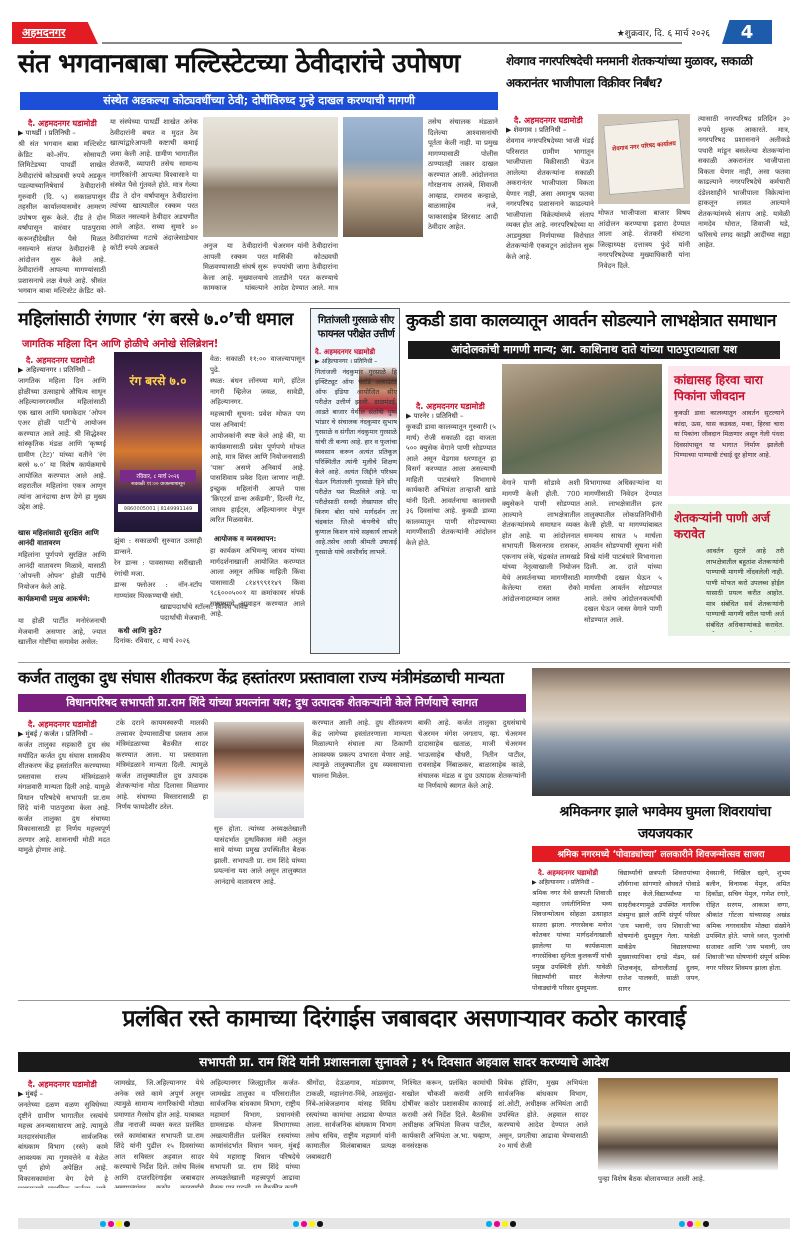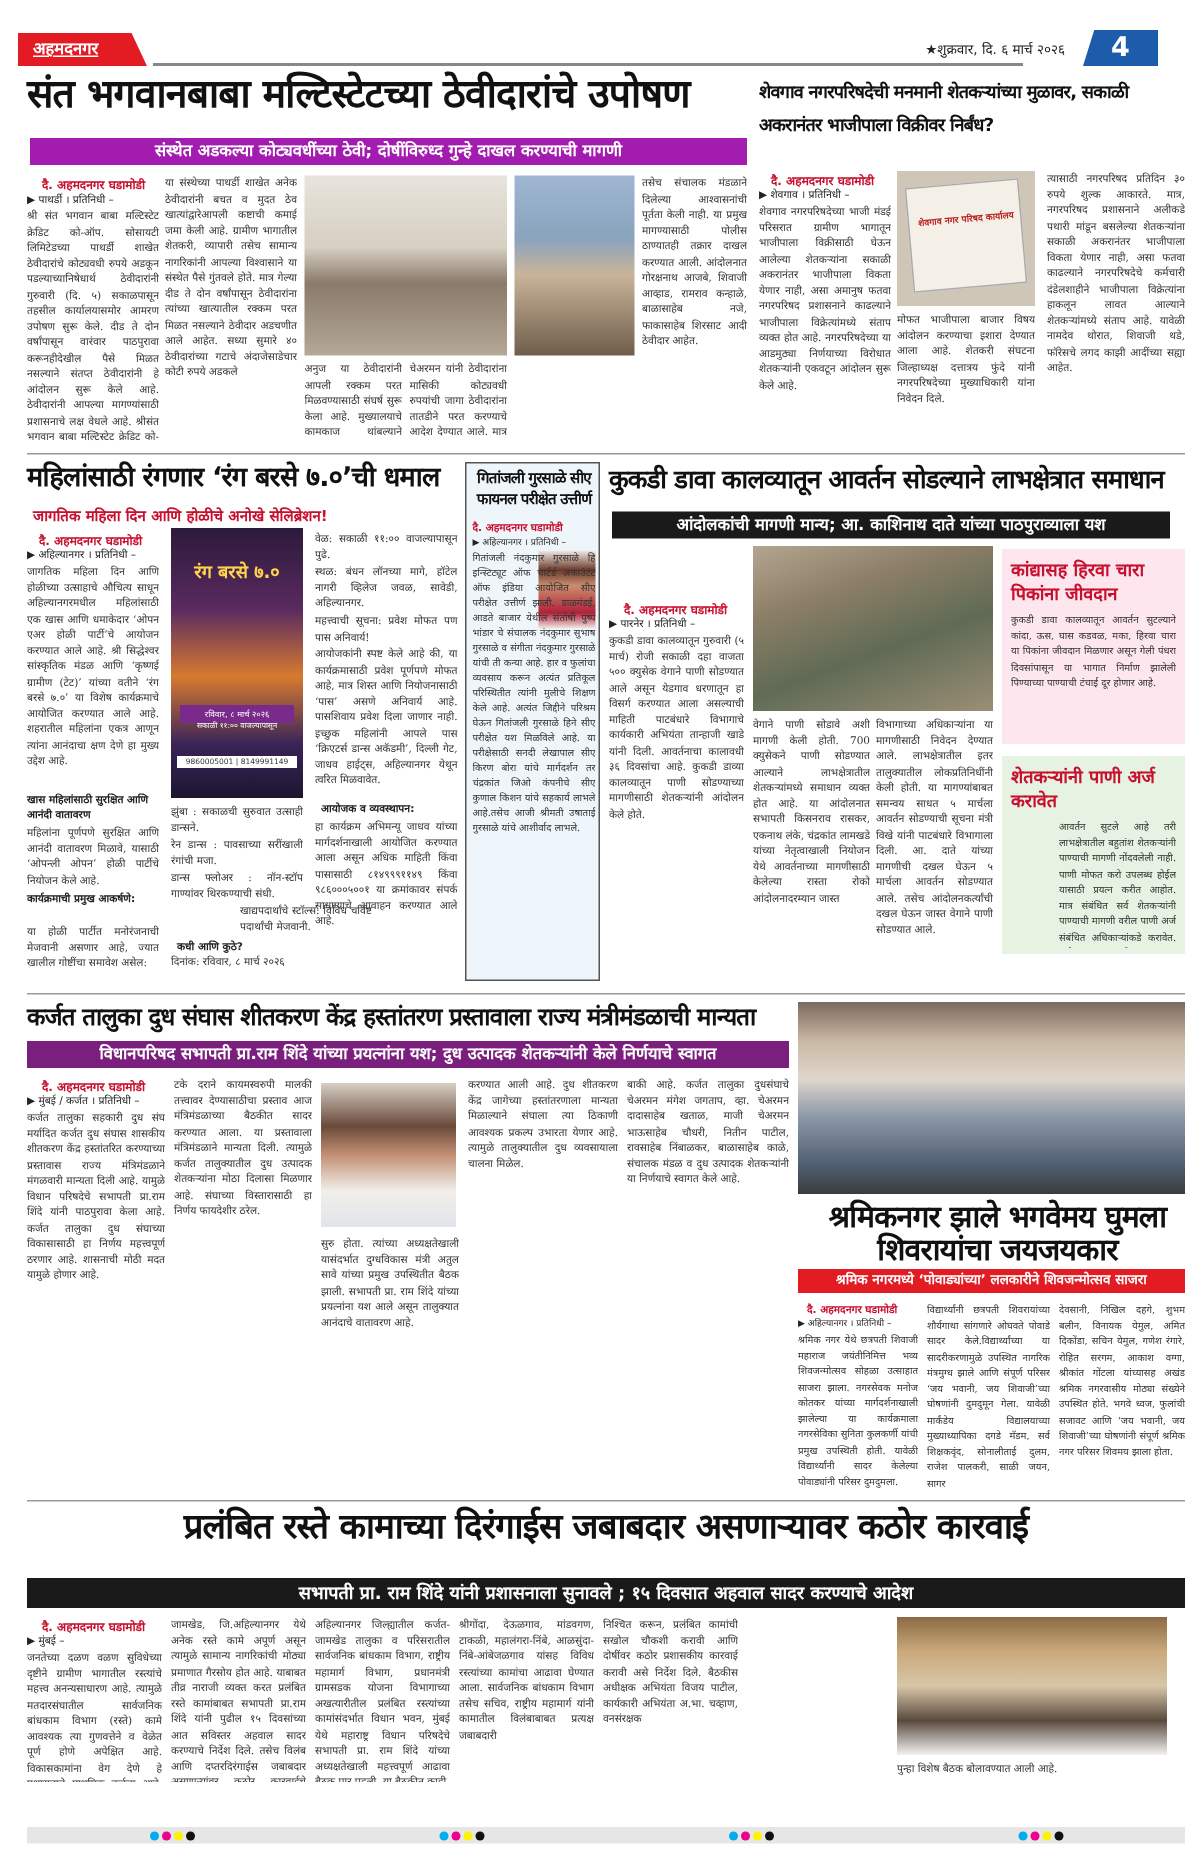--- a/index.html
+++ b/index.html
@@ -24,21 +24,21 @@
 </style>
 </head>
 <body>
 
 <div class="abs masthead-logo">अहमदनगर घडामोडी</div>
 <div class="abs masthead-rule"></div>
 <div class="abs masthead-date">★शुक्रवार, दि. ६ मार्च २०२६</div>
 <div class="abs page-num">4</div>
 
 <div class="abs headline" style="left:18px;top:50px;width:480px;font-size:26px;">संत भगवानबाबा मल्टिस्टेटच्या ठेवीदारांचे उपोषण</div>
-<div class="abs bar" style="left:20px;top:92px;width:478px;background:#a21caf;">संस्थेत अडकल्या कोट्यवधींच्या ठेवी; दोषींविरुध्द गुन्हे दाखल करण्याची मागणी</div>
+<div class="abs bar" style="left:20px;top:92px;width:478px;background:#1d4ed8;">संस्थेत अडकल्या कोट्यवधींच्या ठेवी; दोषींविरुध्द गुन्हे दाखल करण्याची मागणी</div>
 <div class="abs" style="left:18px;top:115px;width:480px;height:180px;">
   <div class="abs byline" style="left:10px;top:2px;">दै. अहमदनगर घडामोडी</div>
   <div class="abs loc" style="left:0;top:13px;">▶ पाथर्डी । प्रतिनिधी –</div>
   <div class="abs body-text" style="left:0;top:24px;width:88px;height:155px;">श्री संत भगवान बाबा मल्टिस्टेट क्रेडिट को-ऑप. सोसायटी लिमिटेडच्या पाथर्डी शाखेत ठेवीदारांचे कोट्यवधी रुपये अडकून पडल्याच्यानिषेधार्थ ठेवीदारांनी गुरुवारी (दि. ५) सकाळपासून तहसील कार्यालयासमोर आमरण उपोषण सुरू केले. दीड ते दोन वर्षांपासून वारंवार पाठपुरावा करूनहीदेखील पैसे मिळत नसल्याने संतप्त ठेवीदारांनी हे आंदोलन सुरू केले आहे. ठेवीदारांनी आपल्या मागण्यांसाठी प्रशासनाचे लक्ष वेधले आहे. श्रीसंत भगवान बाबा मल्टिस्टेट क्रेडिट को-ऑप. सोसायटी लिमिटेड</div>
   <div class="abs body-text" style="left:92px;top:2px;width:88px;height:177px;">या संस्थेच्या पाथर्डी शाखेत अनेक ठेवीदारांनी बचत व मुदत ठेव खात्यांद्वारेआपली कष्टाची कमाई जमा केली आहे. ग्रामीण भागातील शेतकरी, व्यापारी तसेच सामान्य नागरिकांनी आपल्या विश्वासाने या संस्थेत पैसे गुंतवले होते. मात्र गेल्या दीड ते दोन वर्षांपासून ठेवीदारांना त्यांच्या खात्यातील रक्कम परत मिळत नसल्याने ठेवीदार अडचणीत आले आहेत. सध्या सुमारे ४० ठेवीदारांच्या गटाचे अंदाजेसाडेचार कोटी रुपये अडकले</div>
   <div class="abs photo" style="left:185px;top:2px;width:135px;height:120px;background:linear-gradient(180deg,#e8e4dc 0%,#d6cfc2 40%,#8a7a6a 60%,#b4a896 100%);"></div>
   <div class="abs body-text" style="left:185px;top:126px;width:65px;height:53px;">अनुज या ठेवीदारांनी आपली रक्कम परत मिळवण्यासाठी संघर्ष सुरू केला आहे. मुख्यालयाचे कामकाज थांबल्याने ठेवीदारांची फसवणूक झाल्याचे ठेवीदारांचे म्हणणे आहे. धनादेश बाउन्स झाल्याचे ठेवीदारांनी सांगितले, बानंतर संस्थेच्या व्हाईस</div>
   <div class="abs body-text" style="left:255px;top:126px;width:65px;height:53px;">चेअरमन यांनी ठेवीदारांना मासिकी कोट्यवधी रुपयांची जागा ठेवीदारांना तातडीने परत करण्याचे आदेश देण्यात आले. मात्र पोलिसांत कोणतीही गुन्हा दाखल करण्यात आलेली नाही. त्यामुळे संस्थेच्या चेअरमन, व्हाईस चेअरमन</div>
   <div class="abs photo" style="left:325px;top:2px;width:80px;height:120px;background:linear-gradient(180deg,#9fb7d2 0%,#8aa3bd 35%,#c9b49a 55%,#6f5d4b 100%);"></div>
   <div class="abs body-text" style="left:410px;top:2px;width:70px;height:177px;">तसेच संचालक मंडळाने दिलेल्या आश्वासनांची पूर्तता केली नाही. या प्रमुख मागण्यासाठी पोलीस ठाण्यातही तक्रार दाखल करण्यात आली. आंदोलनात गोरक्षनाथ आजबे, शिवाजी आव्हाड, रामराव कन्हाळे, बाळासाहेब नजे, फाकासाहेब शिरसाट आदी ठेवीदार आहेत.</div>
@@ -127,21 +127,21 @@
   <div class="abs loc" style="left:0;top:13px;">▶ मुंबई / कर्जत । प्रतिनिधी –</div>
   <div class="abs body-text" style="left:0;top:24px;width:92px;height:256px;">कर्जत तालुका सहकारी दुध संघ मर्यादित कर्जत दुध संघास शासकीय शीतकरण केंद्र हस्तांतरित करण्याच्या प्रस्तावास राज्य मंत्रिमंडळाने मंगळवारी मान्यता दिली आहे. यामुळे विधान परिषदेचे सभापती प्रा.राम शिंदे यांनी पाठपुरावा केला आहे. कर्जत तालुका दुध संघाच्या विकासासाठी हा निर्णय महत्त्वपूर्ण ठरणार आहे. शासनाची मोठी मदत यामुळे होणार आहे.</div>
   <div class="abs body-text" style="left:98px;top:2px;width:92px;height:278px;">टके दराने कायमस्वरुपी मालकी तत्त्वावर देण्यासाठीचा प्रस्ताव आज मंत्रिमंडळाच्या बैठकीत सादर करण्यात आला. या प्रस्तावाला मंत्रिमंडळाने मान्यता दिली. त्यामुळे कर्जत तालुक्यातील दुध उत्पादक शेतकऱ्यांना मोठा दिलासा मिळणार आहे. संघाच्या विस्तारासाठी हा निर्णय फायदेशीर ठरेल.</div>
   <div class="abs photo" style="left:196px;top:6px;width:90px;height:96px;background:linear-gradient(180deg,#d7cfc5 0%,#6a4a3a 30%,#c29074 50%,#f1efeb 75%,#e1e4ea 100%);"></div>
   <div class="abs body-text" style="left:196px;top:108px;width:92px;height:172px;">सुरु होता. त्यांच्या अध्यक्षतेखाली यासंदर्भात दुग्धविकास मंत्री अतुल सावे यांच्या प्रमुख उपस्थितीत बैठक झाली. सभापती प्रा. राम शिंदे यांच्या प्रयत्नांना यश आले असून तालुक्यात आनंदाचे वातावरण आहे.</div>
   <div class="abs body-text" style="left:400px;top:2px;width:108px;height:278px;">बाकी आहे. कर्जत तालुका दुधसंघाचे चेअरमन मंगेश जगताप, व्हा. चेअरमन दादासाहेब खताळ, माजी चेअरमन भाऊसाहेब चौधरी, नितीन पाटील, रावसाहेब निंबाळकर, बाळासाहेब काळे, संचालक मंडळ व दुध उत्पादक शेतकऱ्यांनी या निर्णयाचे स्वागत केले आहे.</div>
   <div class="abs body-text" style="left:294px;top:2px;width:100px;height:278px;">करण्यात आली आहे. दुध शीतकरण केंद्र जागेच्या हस्तांतरणाला मान्यता मिळाल्याने संघाला त्या ठिकाणी आवश्यक प्रकल्प उभारता येणार आहे. त्यामुळे तालुक्यातील दुध व्यवसायाला चालना मिळेल.</div>
 </div>
 
 <div class="abs photo" style="left:532px;top:668px;width:258px;height:128px;background:linear-gradient(180deg,#7a6a5e 0%,#c9b7a4 20%,#e0d6cc 40%,#8b98a8 60%,#4f5e70 85%,#3b3b3b 100%);"></div>
-<div class="abs headline" style="left:540px;top:800px;width:250px;font-size:20px;line-height:22px;text-align:center;">श्रमिकनगर झाले भगवेमय घुमला शिवरायांचा जयजयकार</div>
+<div class="abs headline" style="left:540px;top:800px;width:250px;font-size:14px;line-height:22px;text-align:center;">श्रमिकनगर झाले भगवेमय घुमला शिवरायांचा जयजयकार</div>
 <div class="abs bar" style="left:532px;top:846px;width:258px;background:#e31b23;font-size:9px;line-height:16px;">श्रमिक नगरमध्ये ‘पोवाड्यांच्या’ ललकारीने शिवजन्मोत्सव साजरा</div>
 <div class="abs" style="left:532px;top:866px;width:258px;height:130px;">
   <div class="abs byline" style="left:6px;top:2px;font-size:7px;">दै. अहमदनगर घडामोडी</div>
   <div class="abs loc" style="left:0;top:12px;font-size:6px;">▶ अहिल्यानगर । प्रतिनिधी –</div>
   <div class="abs body-text" style="left:0;top:22px;width:80px;height:108px;font-size:6.5px;">श्रमिक नगर येथे छत्रपती शिवाजी महाराज जयंतीनिमित्त भव्य शिवजन्मोत्सव सोहळा उत्साहात साजरा झाला. नगरसेवक मनोज कोतकर यांच्या मार्गदर्शनाखाली झालेल्या या कार्यक्रमाला नगरसेविका सुनिता कुलकर्णी यांची प्रमुख उपस्थिती होती. यावेळी विद्यार्थ्यांनी सादर केलेल्या पोवाड्यांनी परिसर दुमदुमला.</div>
   <div class="abs body-text" style="left:86px;top:2px;width:82px;height:128px;font-size:6.5px;">विद्यार्थ्यांनी छत्रपती शिवरायांच्या शौर्यगाथा सांगणारे ओघवते पोवाडे सादर केले.विद्यार्थ्यांच्या या सादरीकरणामुळे उपस्थित नागरिक मंत्रमुग्ध झाले आणि संपूर्ण परिसर ‘जय भवानी, जय शिवाजी’च्या घोषणांनी दुमदुमून गेला. यावेळी मार्कंडेय विद्यालयाच्या मुख्याध्यापिका दगडे मॅडम, सर्व शिक्षकवृंद, सोनालीताई दुलम, राजेश पालकरी, साळी जयन, सागर</div>
   <div class="abs body-text" style="left:174px;top:2px;width:84px;height:128px;font-size:6.5px;">देवसानी, निखिल दहगे, शुभम बलीन, विनायक येमुल, अमित दिकोंडा, सचिन येमुल, गणेश रंगारे, रोहित सरगम, आकाश वग्गा, श्रीकांत गोंटला यांच्यासह अखंड श्रमिक नगरवासीय मोठ्या संख्येने उपस्थित होते. भगवे ध्वज, फुलांची सजावट आणि ‘जय भवानी, जय शिवाजी’च्या घोषणांनी संपूर्ण श्रमिक नगर परिसर शिवमय झाला होता.</div>
 </div>
 
 <div class="abs rule" style="left:18px;top:1000px;width:772px;"></div>
@@ -149,20 +149,21 @@
 <div class="abs headline" style="left:18px;top:1006px;width:772px;font-size:23px;text-align:center;">प्रलंबित रस्ते कामाच्या दिरंगाईस जबाबदार असणाऱ्यावर कठोर कारवाई</div>
 <div class="abs bar" style="left:18px;top:1052px;width:772px;background:#1a1a1a;font-size:12px;line-height:20px;">सभापती प्रा. राम शिंदे यांनी प्रशासनाला सुनावले ; १५ दिवसात अहवाल सादर करण्याचे आदेश</div>
 <div class="abs" style="left:18px;top:1076px;width:772px;height:112px;">
   <div class="abs byline" style="left:10px;top:2px;">दै. अहमदनगर घडामोडी</div>
   <div class="abs loc" style="left:0;top:13px;">▶ मुंबई –</div>
   <div class="abs body-text" style="left:0;top:24px;width:90px;height:88px;">जनतेच्या दळण वळण सुविधेच्या दृष्टीने ग्रामीण भागातील रस्त्यांचे महत्त्व अनन्यसाधारण आहे. त्यामुळे मतदारसंघातील सार्वजनिक बांधकाम विभाग (रस्ते) कामे आवश्यक त्या गुणवत्तेने व वेळेत पूर्ण होणे अपेक्षित आहे. विकासकामांना वेग देणे हे प्रशासनाचे प्राथमिक कर्तव्य आहे. मात्र ता.कर्जत-</div>
   <div class="abs body-text" style="left:96px;top:2px;width:90px;height:110px;">जामखेड, जि.अहिल्यानगर येथे अनेक रस्ते कामे अपूर्ण असून त्यामुळे सामान्य नागरिकांची मोठ्या प्रमाणात गैरसोय होत आहे. याबाबत तीव्र नाराजी व्यक्त करत प्रलंबित रस्ते कामांबाबत सभापती प्रा.राम शिंदे यांनी पुढील १५ दिवसांच्या आत सविस्तर अहवाल सादर करण्याचे निर्देश दिले. तसेच विलंब आणि दप्तरदिरंगाईस जबाबदार असणाऱ्यांवर कठोर कारवाईचे संकेत दिले.</div>
   <div class="abs body-text" style="left:192px;top:2px;width:90px;height:110px;">अहिल्यानगर जिल्ह्यातील कर्जत-जामखेड तालुका व परिसरातील सार्वजनिक बांधकाम विभाग, राष्ट्रीय महामार्ग विभाग, प्रधानमंत्री ग्रामसडक योजना विभागाच्या अखत्यारीतील प्रलंबित रस्त्यांच्या कामांसंदर्भात विधान भवन, मुंबई येथे महाराष्ट्र विधान परिषदेचे सभापती प्रा. राम शिंदे यांच्या अध्यक्षतेखाली महत्त्वपूर्ण आढावा बैठक पार पडली. या बैठकीत काही,</div>
   <div class="abs body-text" style="left:288px;top:2px;width:90px;height:110px;">श्रीगोंदा, देऊळगाव, मांडवगण, टाकळी, महालंगरा-निंबे, आळसुंदा-निंबे-आंबेजळगाव यांसह विविध रस्त्यांच्या कामांचा आढावा घेण्यात आला. सार्वजनिक बांधकाम विभाग तसेच सचिव, राष्ट्रीय महामार्ग यांनी कामातील विलंबाबाबत प्रत्यक्ष जबाबदारी</div>
   <div class="abs body-text" style="left:384px;top:2px;width:90px;height:110px;">निश्चित करून, प्रलंबित कामांची सखोल चौकशी करावी आणि दोषींवर कठोर प्रशासकीय कारवाई करावी असे निर्देश दिले. बैठकीस अधीक्षक अभियंता विजय पाटील, कार्यकारी अभियंता अ.भा. चव्हाण, वनसंरक्षक</div>
+  <div class="abs body-text" style="left:480px;top:2px;width:90px;height:110px;">विवेक होशिंग, मुख्य अभियंता सार्वजनिक बांधकाम विभाग, शां.ओटी, अधीक्षक अभियंता आदी उपस्थित होते. अहवाल सादर करण्याचे आदेश देण्यात आले असून, प्रगतीचा आढावा घेण्यासाठी २० मार्च रोजी</div>
   <div class="abs photo" style="left:580px;top:2px;width:180px;height:92px;background:linear-gradient(180deg,#8b6a46 0%,#caa97a 25%,#d7c6a8 50%,#5a4a3e 75%,#f2f2f2 100%);"></div>
   <div class="abs body-text" style="left:580px;top:98px;width:190px;height:14px;">पुन्हा विशेष बैठक बोलावण्यात आली आहे.</div>
 </div>
 
 <div class="abs" style="left:18px;top:1218px;width:772px;height:11px;background:#e6e6e6;display:flex;justify-content:space-around;align-items:center;">
   <div class="cmyk">
       <span style="background:#00aeef"></span>
       <span style="background:#ec008c"></span>
       <span style="background:#fff200"></span>
       <span style="background:#111"></span>

